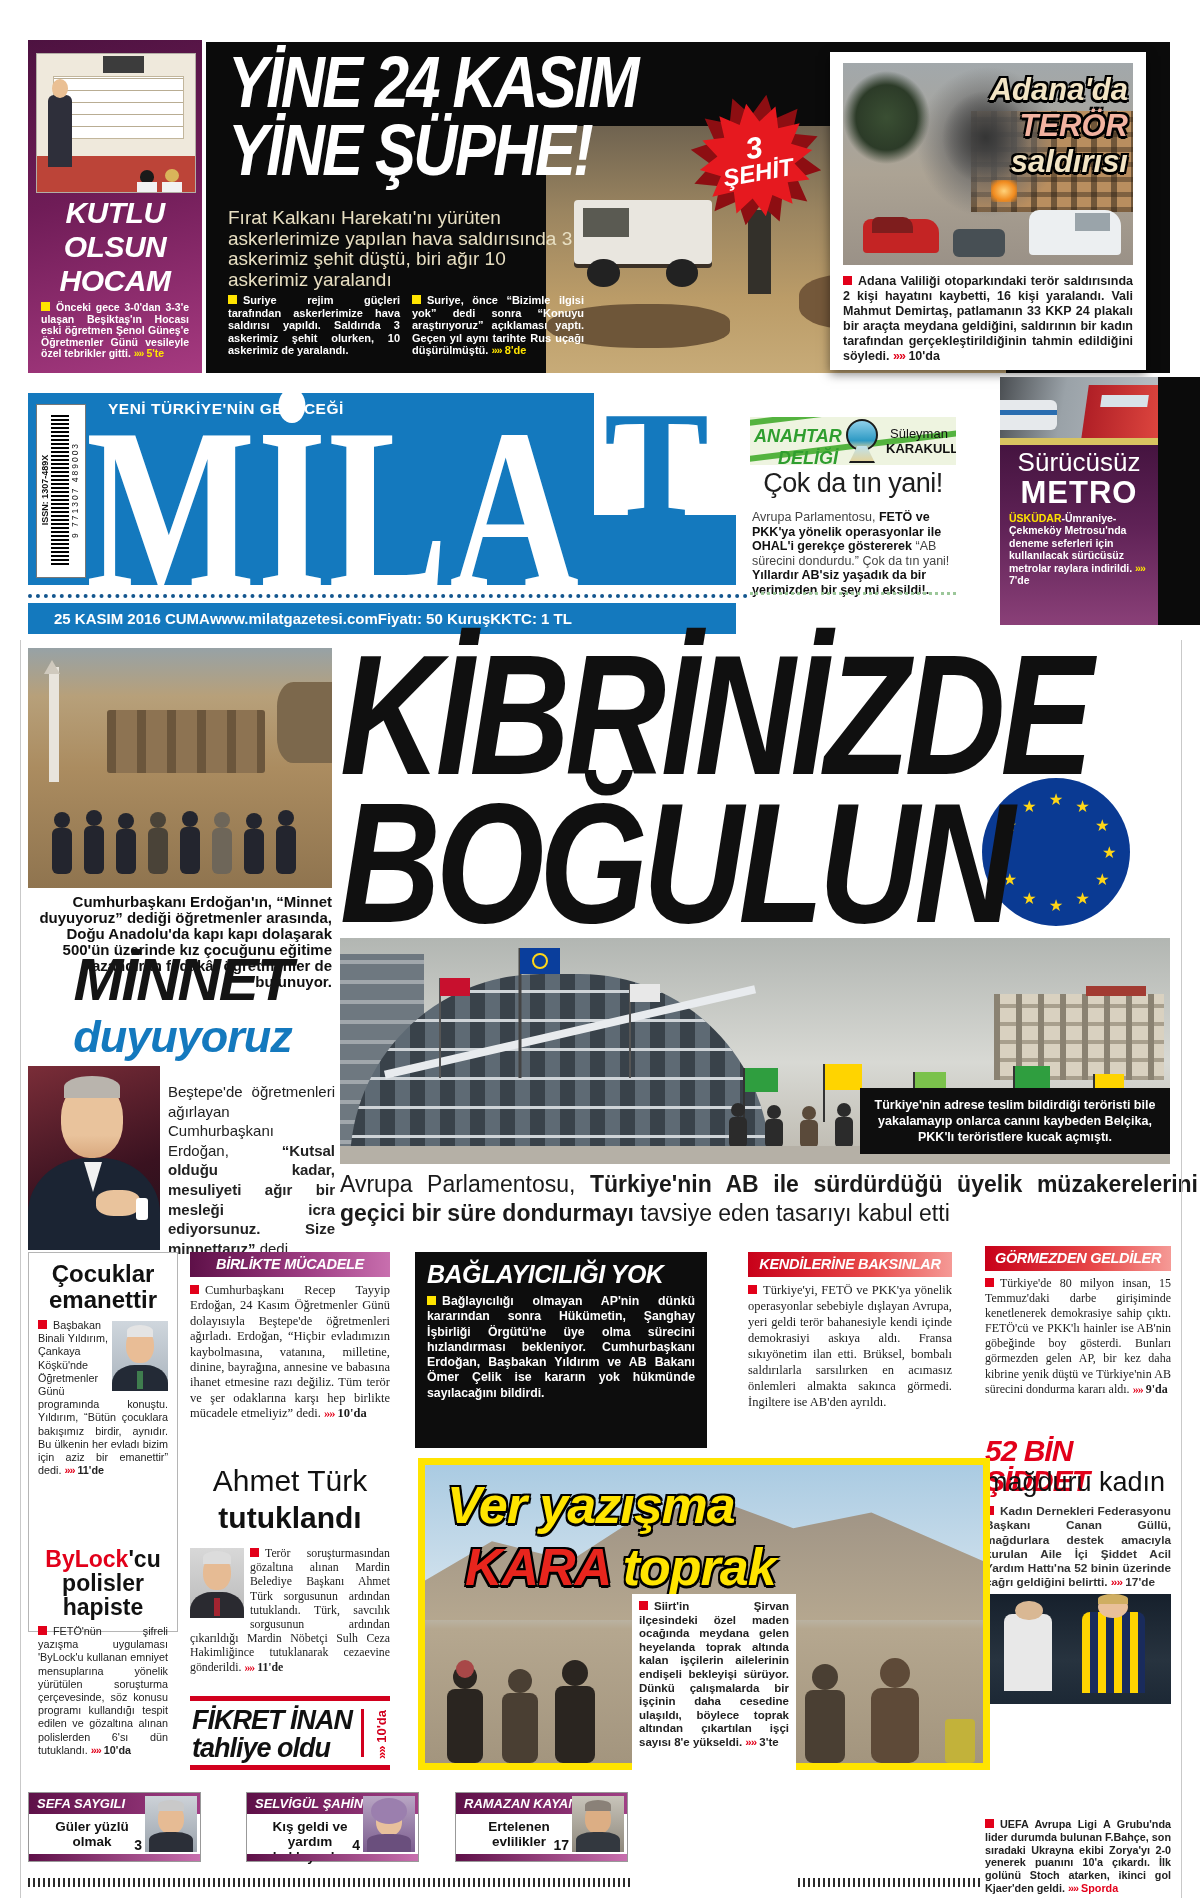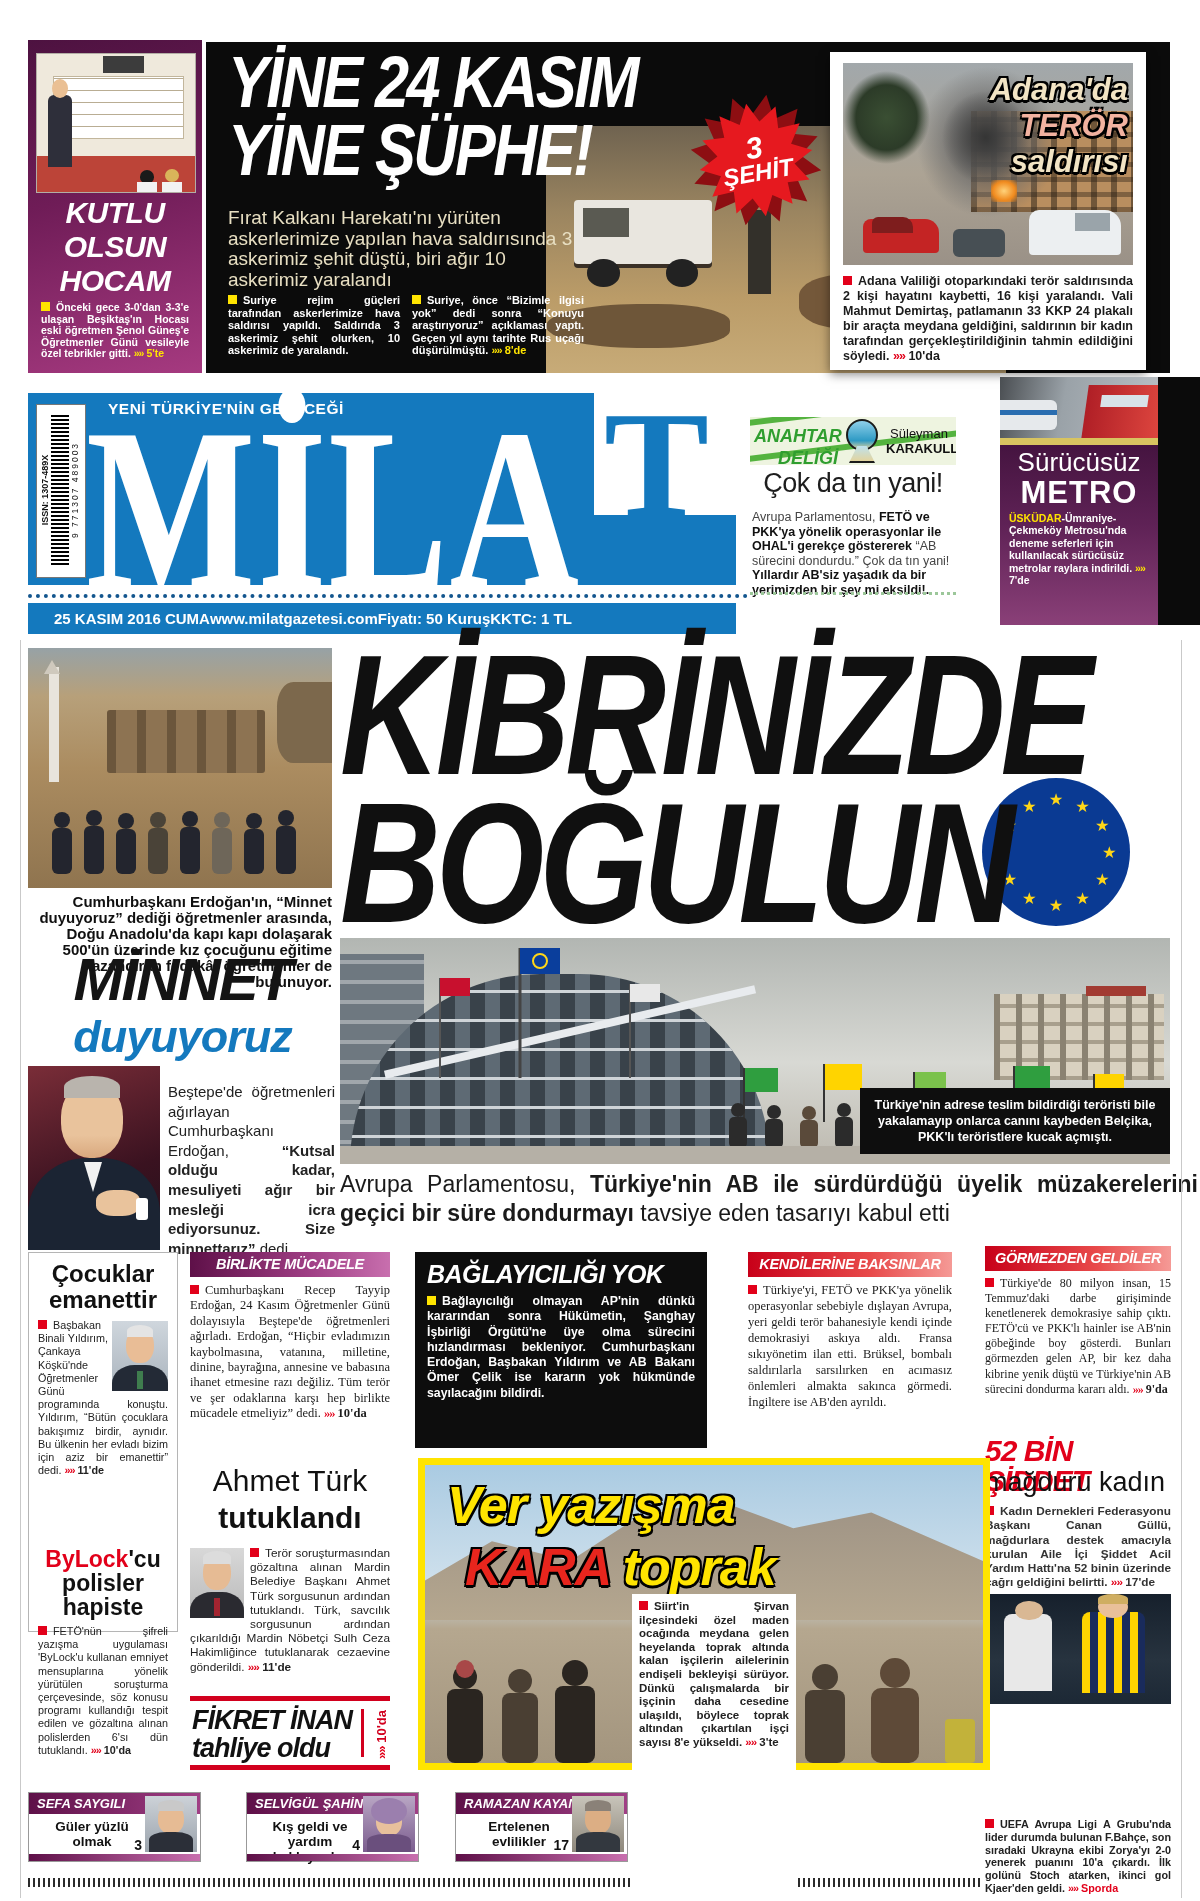--- a/index.html
+++ b/index.html
@@ -129,21 +129,21 @@
   .kicker{height:25px;line-height:25px;text-align:center;color:#fff;font-style:italic;font-weight:900;font-size:14.5px;letter-spacing:-.3px;}
   .kickPurple{background:linear-gradient(90deg,#5e1048 0%,#a03f85 60%,#c86fae 100%);}
   .kickRed{background:linear-gradient(90deg,#c80019 0%,#e84a4a 60%,#f59a96 100%);}
   .serifBody{font-family:"Liberation Serif",serif;color:#1c1c1c;text-align:justify;}
 
   #colBKick{left:190px;top:1252px;width:200px;}
   #colBBody{left:190px;top:1283px;width:200px;font-size:12.5px;line-height:15.4px;}
   #ahmetTitle{left:190px;top:1462px;width:200px;text-align:center;color:#111;}
   #ahmetTitle .l1{font-weight:400;font-size:30px;line-height:38px;}
   #ahmetTitle .l2{font-weight:900;font-size:30px;line-height:36px;}
-  #ahmetBody{left:190px;top:1546px;width:200px;font-size:11.8px;line-height:14.2px;color:#222;text-align:justify;}
+  #ahmetBody{left:190px;top:1546px;width:200px;font-size:11.8px;line-height:14.2px;color:#222;text-align:justify;font-family:Liberation Serif, serif;}
   #atPhoto{float:left;width:54px;height:70px;margin:2px 6px 2px 0;overflow:hidden;background:linear-gradient(180deg,#d8d8d8,#b9b9b9);position:relative;}
   #fikret{left:190px;top:1696px;width:200px;height:74px;border-top:5px solid #d2001e;border-bottom:5px solid #d2001e;
     box-sizing:border-box;padding:5px 34px 0 2px;position:absolute;}
   #fikret .t{font-style:italic;font-weight:900;font-size:27px;line-height:28px;color:#111;letter-spacing:-1px;white-space:nowrap;}
   #fikretBar{position:absolute;right:26px;top:8px;width:3px;height:48px;background:#d2001e;}
   #fikretVert{position:absolute;right:-16px;top:26px;transform:rotate(-90deg);font-weight:900;font-size:13px;color:#d2001e;white-space:nowrap;}
 
   #blackC{left:415px;top:1252px;width:292px;height:196px;background:#0d0d0d;box-sizing:border-box;padding:6px 12px;}
   #blackCTitle{color:#fff;font-style:italic;font-weight:900;font-size:25px;line-height:32px;letter-spacing:-.5px;}
   #blackCBody{margin-top:4px;color:#fff;font-weight:700;font-size:12.3px;line-height:15.3px;text-align:justify;}

